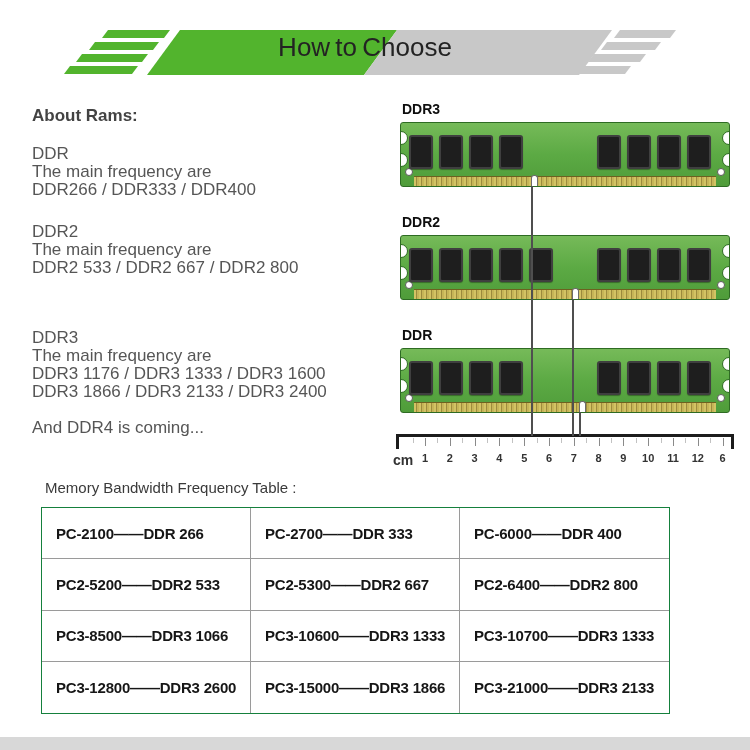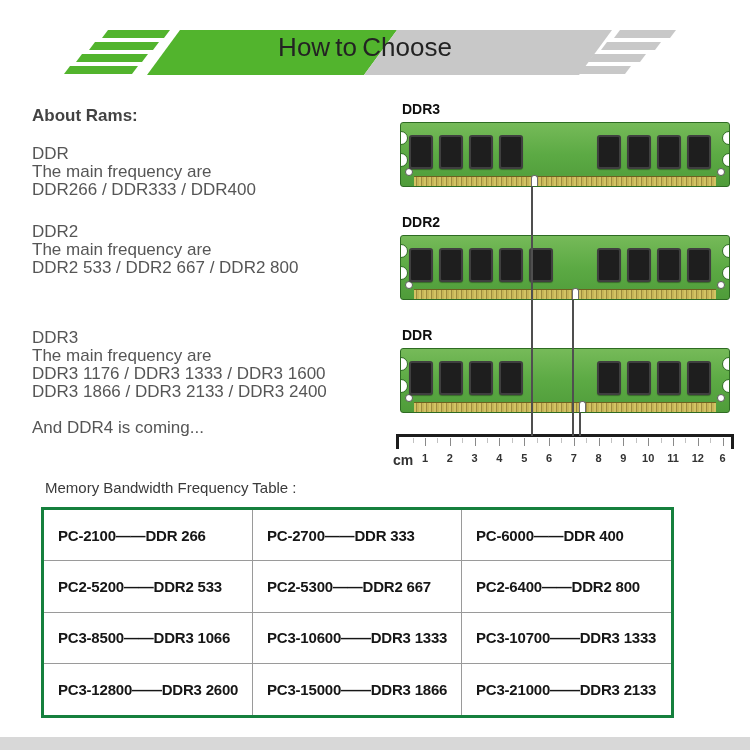--- a/index.html
+++ b/index.html
@@ -50,21 +50,21 @@
         border-top:3px solid #1c1c1c;border-left:3px solid #1c1c1c;border-right:3px solid #1c1c1c;}
   .tick{position:absolute;top:8px;width:1px;height:8px;background:#8a8a8a;}
   .tick-minor{position:absolute;top:8px;width:1px;height:5px;background:#c2c2c2;}
   .tick-num{position:absolute;top:22px;width:20px;text-align:center;font-size:11px;font-weight:bold;color:#333;}
   #ruler-unit{position:absolute;left:-2px;top:22px;width:20px;text-align:center;font-size:14px;font-weight:bold;color:#333;}
 
   
   #table-caption{position:absolute;left:45px;top:479px;font-size:15px;color:#3a3a3a;}
   #freq-table{position:absolute;left:41px;top:507px;width:627px;height:205px;
         display:grid;grid-template-columns:repeat(3,1fr);grid-template-rows:repeat(4,1fr);
-        border:3px solid #15803d;background:#fff;}
+        border:1px solid #15803d;background:#fff;}
   .cell{border-right:1px solid #9a9a9a;border-bottom:1px solid #9a9a9a;
         display:flex;align-items:center;padding-left:14px;
         font-size:15px;font-weight:bold;color:#161616;letter-spacing:-0.2px;}
   .cell:nth-child(3n){border-right:none;}
   .cell:nth-child(n+10){border-bottom:none;}
 
   #bottom-strip{position:absolute;left:0;top:737px;width:750px;height:13px;background:#d8d8d8;}
 </style>
 </head>
 <body>

